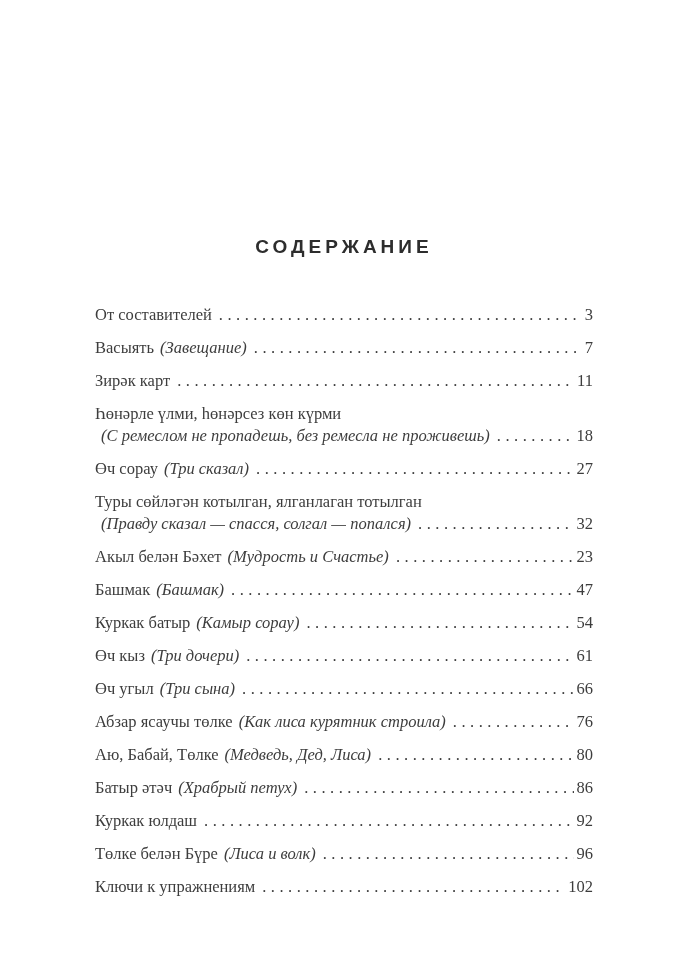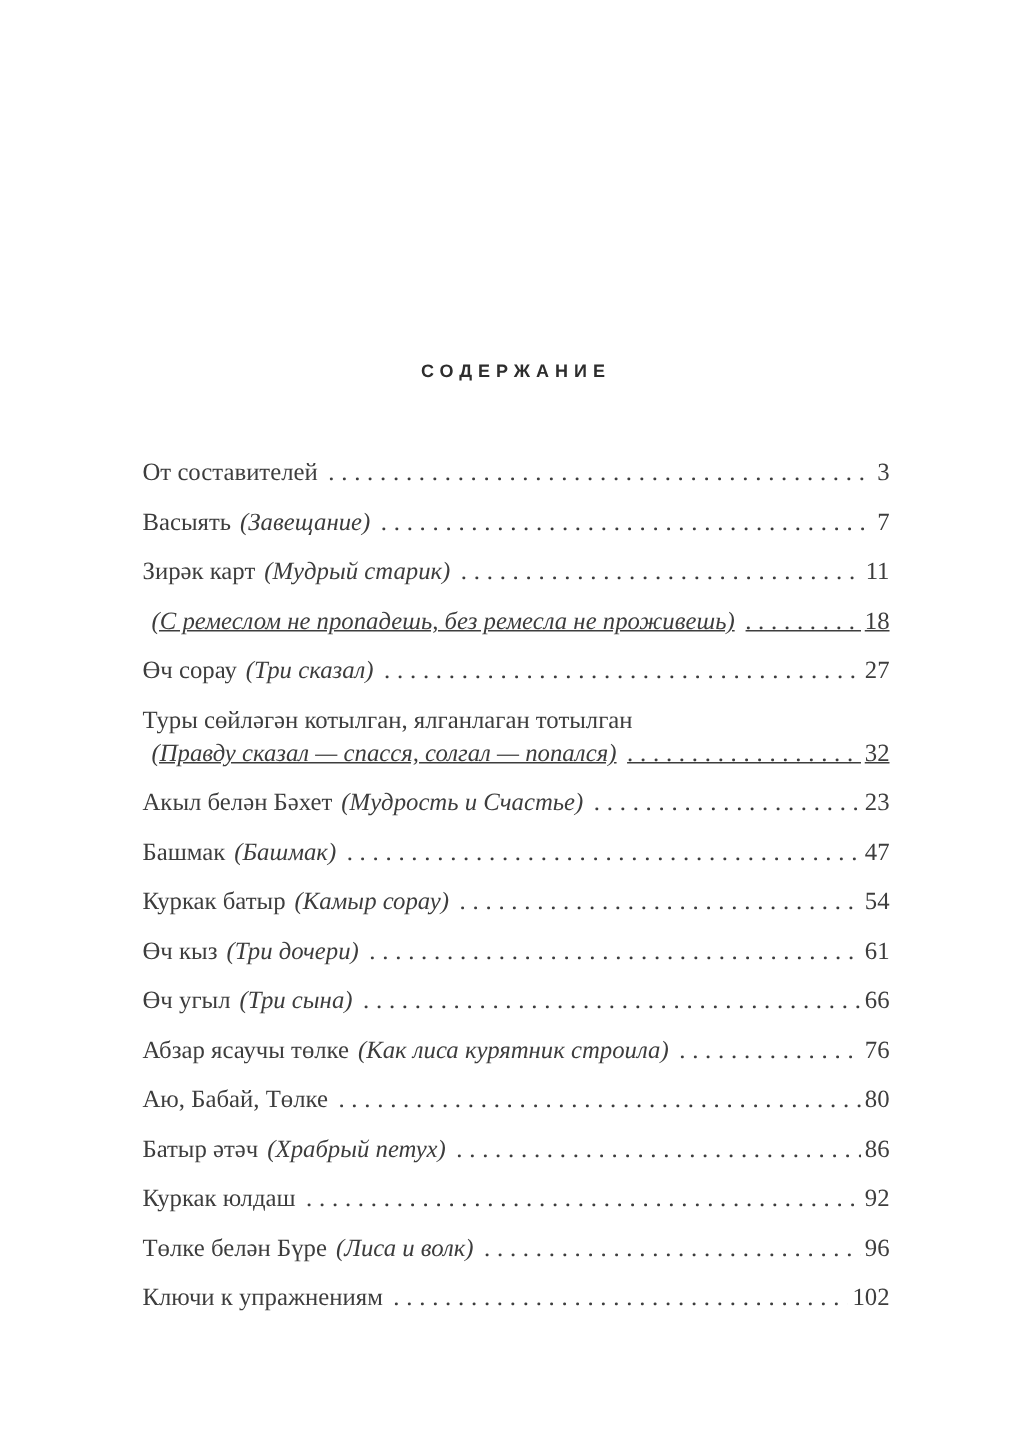--- a/index.html
+++ b/index.html
@@ -18,40 +18,39 @@
     height: 970px;
     padding: 236px 88px 0 95px;
     background: #ffffff;
     font-family: "Liberation Serif", "DejaVu Serif", serif;
     color: #3d3d3d;
   }
   h1.toc-title {
     margin: 0 0 46px 0;
     text-align: center;
     font-family: "Liberation Sans", "DejaVu Sans", sans-serif;
-    font-size: 12px;
+    font-size: 19px;
     font-weight: 700;
     letter-spacing: 4px;
     color: #2d2d2d;
     line-height: 22px;
   }
   .toc-entry {
     display: flex;
     align-items: flex-end;
     font-size: 16.5px;
     line-height: 22px;
     margin-bottom: 11px;
   }
   .toc-entry.wrap {
     display: block;
   }
   .toc-entry.wrap .line2 {
     display: flex;
     align-items: baseline;
-    text-decoration: underline;
   }
   .t-title {
     white-space: nowrap;
   }
   .t-subtitle {
     font-style: italic;
     white-space: nowrap;
   }
   .t-subtitle:not(:empty) {
     margin-left: 6px;
@@ -87,26 +86,26 @@
 
   <div class="toc-entry">
     <span class="t-title">Васыять</span>
     <span class="t-subtitle">(Завещание)</span>
     <span class="t-dots">............................................................................................................................................</span>
     <span class="t-page">7</span>
   </div>
 
   <div class="toc-entry">
     <span class="t-title">Зирәк карт</span>
-    <span class="t-subtitle">(Мудрый старик)</span>
     <span class="t-dots">............................................................................................................................................</span>
     <span class="t-page">11</span>
   </div>
 
   <div class="toc-entry wrap">
+    <div class="line1 t-title">Һөнәрле үлми, һөнәрсез көн күрми</div>
     <div class="line2">
       <span class="t-subtitle">(С ремеслом не пропадешь, без ремесла не проживешь)</span>
       <span class="t-dots">............................................................................................................................................</span>
       <span class="t-page">18</span>
     </div>
   </div>
 
   <div class="toc-entry">
     <span class="t-title">Өч сорау</span>
     <span class="t-subtitle">(Три сказал)</span>
@@ -160,20 +159,21 @@
 
   <div class="toc-entry">
     <span class="t-title">Абзар ясаучы төлке</span>
     <span class="t-subtitle">(Как лиса курятник строила)</span>
     <span class="t-dots">............................................................................................................................................</span>
     <span class="t-page">76</span>
   </div>
 
   <div class="toc-entry">
     <span class="t-title">Аю, Бабай, Төлке</span>
+    <span class="t-subtitle">(Медведь, Дед, Лиса)</span>
     <span class="t-dots">............................................................................................................................................</span>
     <span class="t-page">80</span>
   </div>
 
   <div class="toc-entry">
     <span class="t-title">Батыр әтәч</span>
     <span class="t-subtitle">(Храбрый петух)</span>
     <span class="t-dots">............................................................................................................................................</span>
     <span class="t-page">86</span>
   </div>

